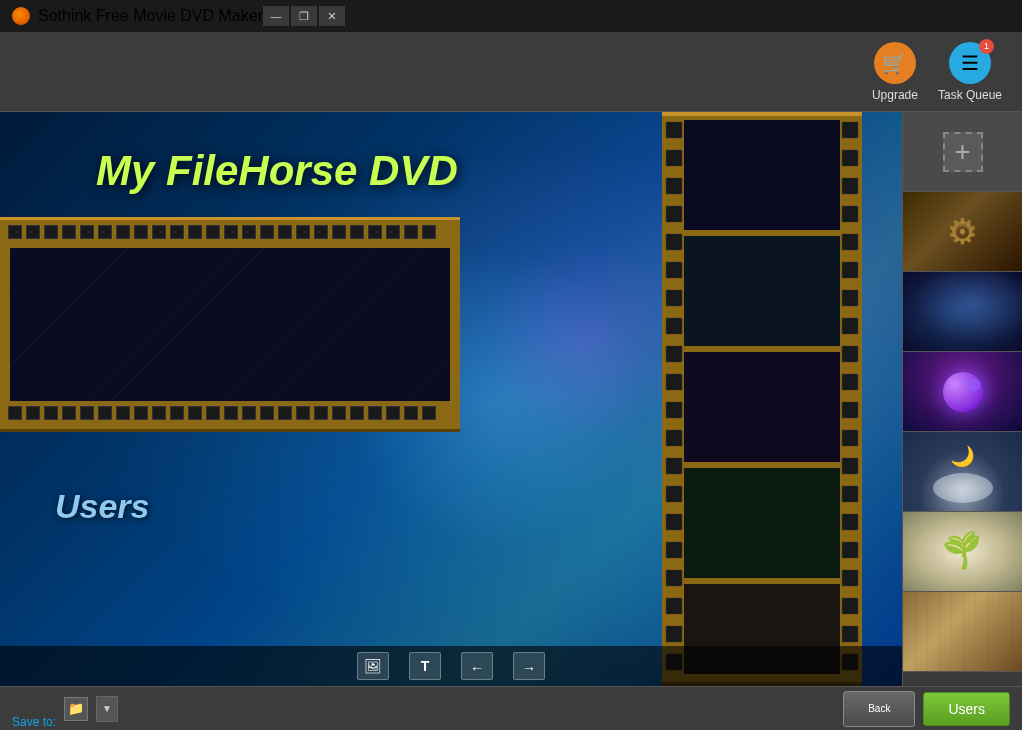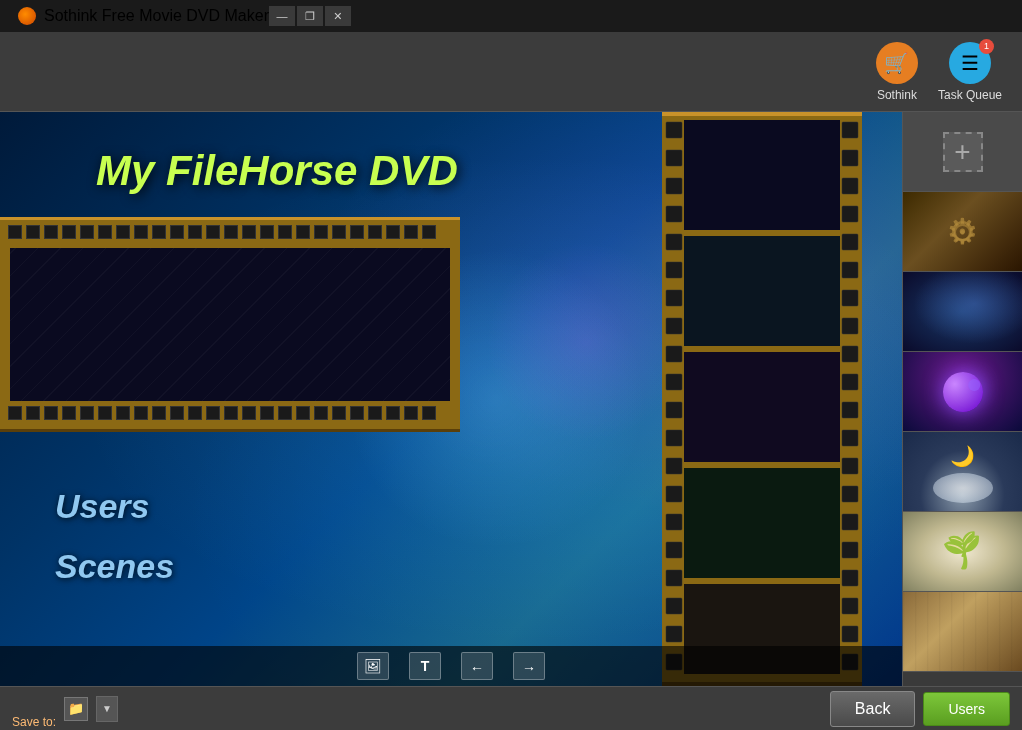--- a/index.html
+++ b/index.html
@@ -3,21 +3,21 @@
   <meta charset="utf-8">
   <style>
     * { margin: 0; padding: 0; box-sizing: border-box; }
     body { width: 1022px; height: 730px; background: #2b2b2b; font-family: 'Segoe UI', Arial, sans-serif; overflow: hidden; user-select: none; }
 
     
     #titlebar {
       width: 100%; height: 32px;
       background: #1a1a1a;
       display: flex; align-items: center;
-      padding: 0 18px;
+      padding: 0 12px;
       position: relative;
     }
     #titlebar-icon {
       width: 18px; height: 18px;
       background: radial-gradient(circle at 40% 40%, #ff8c00, #cc4400);
       border-radius: 50%;
       margin-right: 8px;
       flex-shrink: 0;
     }
     #titlebar-controls {
@@ -149,41 +149,41 @@
 
     
     #bottom-bar {
       width: 100%; height: 44px;
       background: #3c3c3c;
       display: flex; align-items: center;
       padding: 0 12px;
       gap: 8px;
       border-top: 1px solid #555;
     }
-    #save-to-label { color: #fdba74; font-size: 12px; white-space: nowrap; flex-shrink: 0; margin-top: 27px; }
+    #save-to-label { color: #0ea5e9; font-size: 12px; white-space: nowrap; flex-shrink: 0; margin-top: 27px; }
     #folder-icon-btn {
       width: 24px; height: 24px; background: #555; border: 1px solid #777;
       display: flex; align-items: center; justify-content: center;
       cursor: pointer; color: #ddd; font-size: 13px; flex-shrink: 0;
     }
     #save-path-input {
       flex: 1; height: 26px; background: #4a4a4a;
       border: 1px solid #666; color: #ddd; font-size: 11px;
       padding: 0 6px; outline: none;
     }
     #save-path-dropdown {
       width: 22px; height: 26px; background: #555; border: 1px solid #666;
       display: flex; align-items: center; justify-content: center;
       cursor: pointer; color: #ccc; font-size: 10px; flex-shrink: 0;
     }
     #bottom-spacer { flex: 1; }
     #back-btn {
       height: 36px; padding: 0 24px;
       background: linear-gradient(to bottom, #6a6a6a, #4a4a4a);
-      border: 1px solid #888; color: #fff; font-size: 16px; cursor: pointer;
+      border: 1px solid #888; color: #fff; font-size: 10px; cursor: pointer;
       border-radius: 3px; font-weight: 500;
     }
     #next-btn {
       height: 34px; padding: 0 24px;
       background: linear-gradient(to bottom, #7dc73a, #5a9e20);
       border: 1px solid #4a8a18; color: #fff; font-size: 14px; cursor: pointer;
       border-radius: 3px; font-weight: 500;
     }
 
     
@@ -198,21 +198,21 @@
   <div id="titlebar-controls">
     <button class="titlebar-btn">—</button>
     <button class="titlebar-btn">❐</button>
     <button class="titlebar-btn close">✕</button>
   </div>
 </div>
 
 <div id="toolbar">
   <div class="toolbar-btn">
     <div class="toolbar-btn-icon upgrade-icon">🛒</div>
-    <span class="toolbar-btn-label">Sothink</span>
+    <span class="toolbar-btn-label">Upgrade</span>
   </div>
   <div class="toolbar-btn">
     <div class="toolbar-btn-icon taskqueue-icon">
       ☰
       <span class="badge">1</span>
     </div>
     <span class="toolbar-btn-label">Task Queue</span>
   </div>
 </div>
 
@@ -346,21 +346,20 @@
 
       <rect x="62" y="8" width="156" height="110" fill="#0a0a20"></rect>
       <rect x="62" y="124" width="156" height="110" fill="#0a1520"></rect>
       <rect x="62" y="240" width="156" height="110" fill="#100a20"></rect>
       <rect x="62" y="356" width="156" height="110" fill="#0a1a10"></rect>
       <rect x="62" y="472" width="156" height="90" fill="#1a1510"></rect>
     </svg>
 
     <div style="position:absolute; bottom:160px; left:55px; color:#90c8f0; font-size:34px; font-weight:bold; text-shadow:1px 1px 6px rgba(0,0,0,0.8); font-style:italic;">Users</div>
 
-    <div style="position:absolute; bottom:100px; left:55px; color:#90c8f0; font-size:34px; font-weight:bold; text-shadow:1px 1px 6px rgba(0,0,0,0.8); font-style:italic;">Scenes</div>
 
     <div id="preview-toolbar">
       <button class="preview-tool-btn">
         <span>🖼</span>
       </button>
       <button class="preview-tool-btn">
         <span style="font-weight:bold;">T</span>
       </button>
       <button class="preview-tool-btn">
         <span>←</span>

